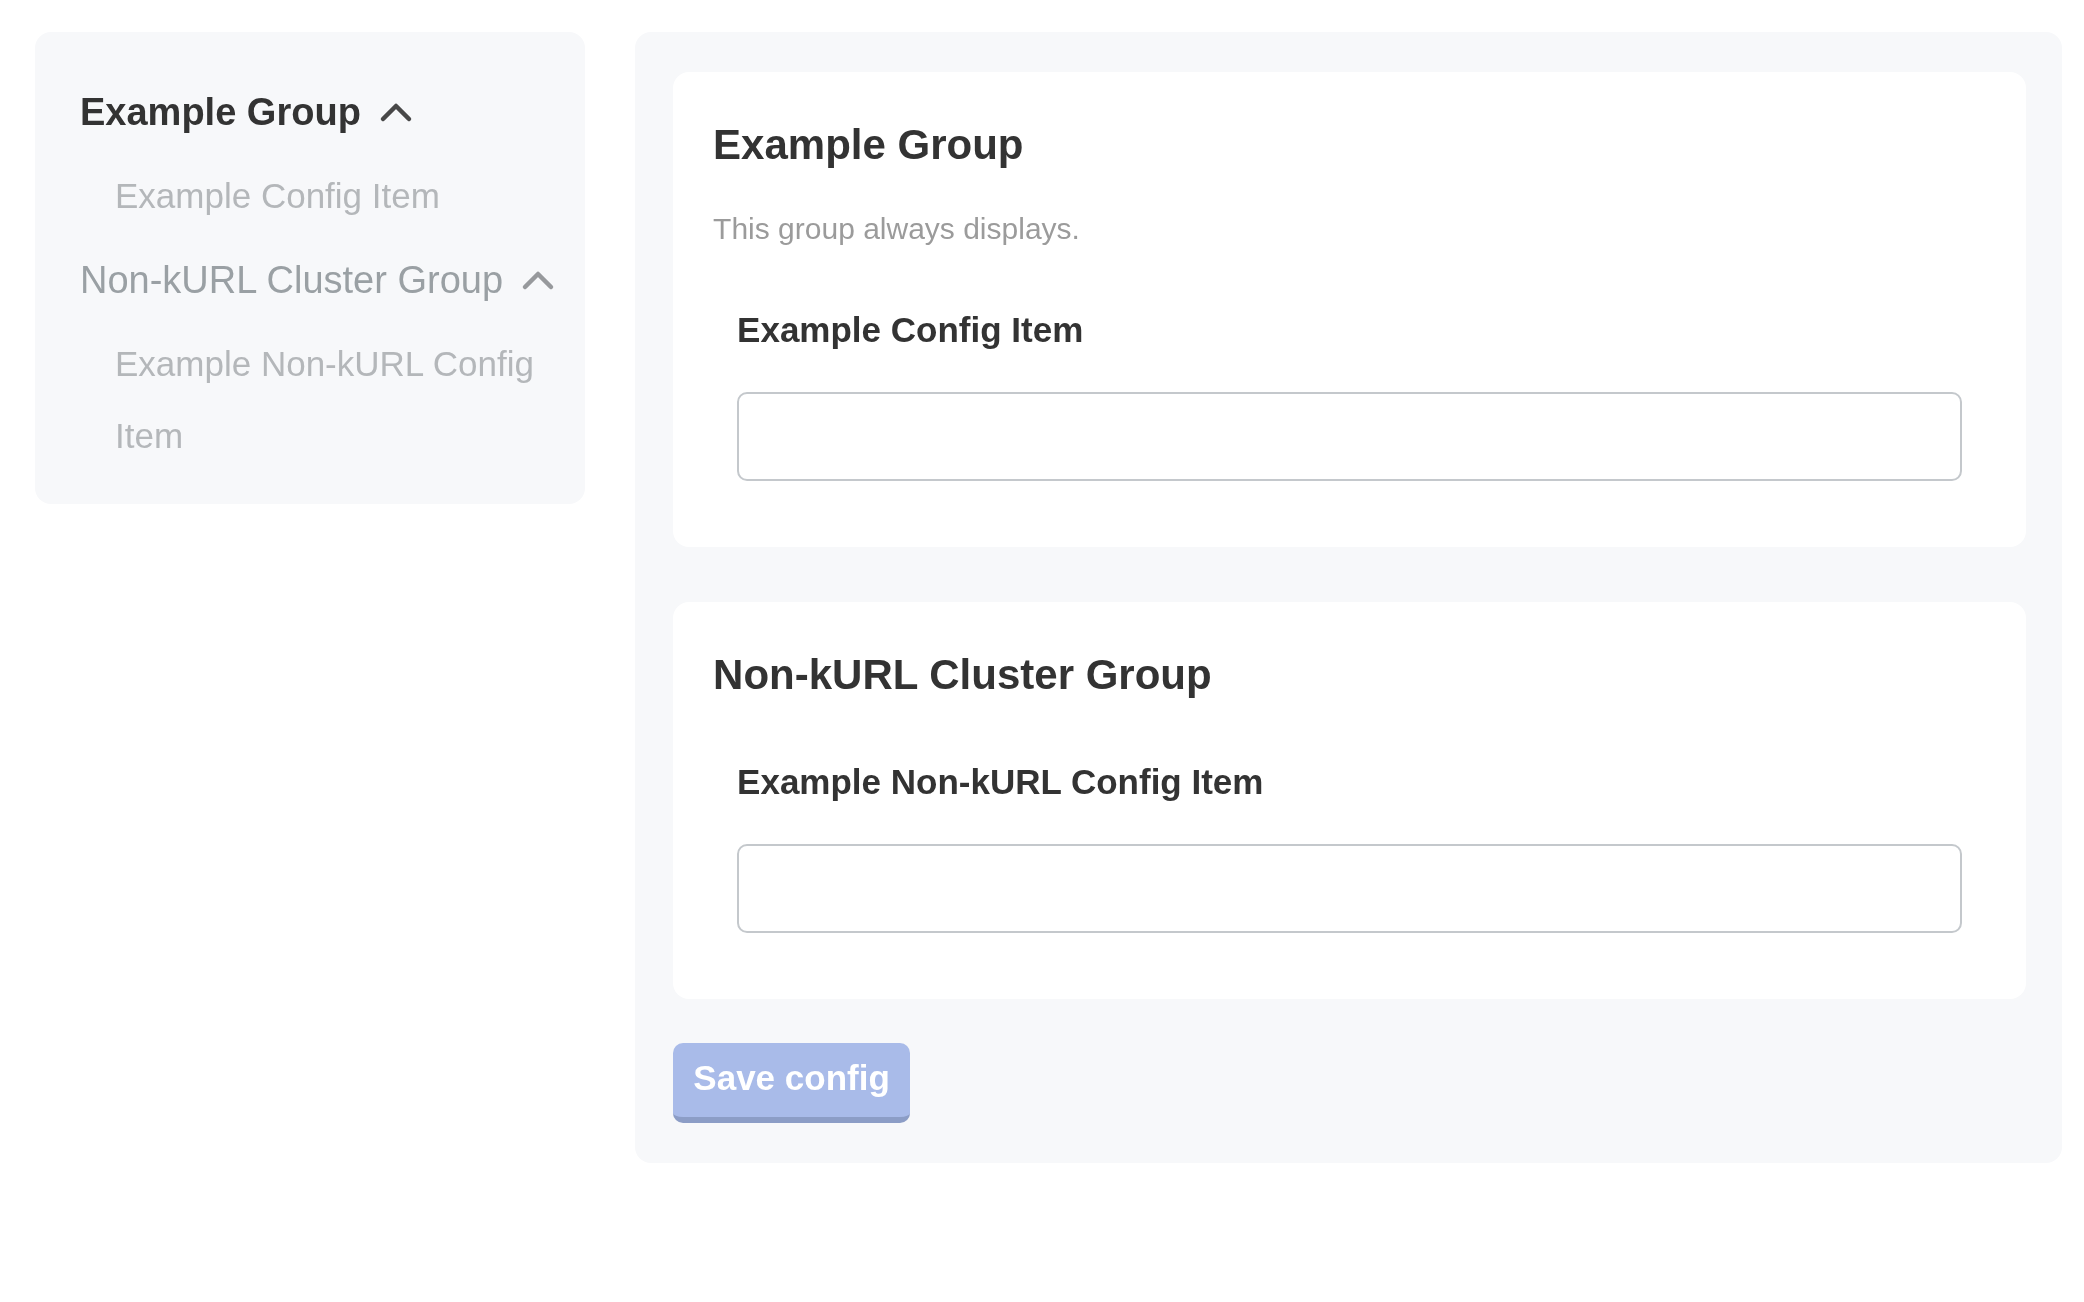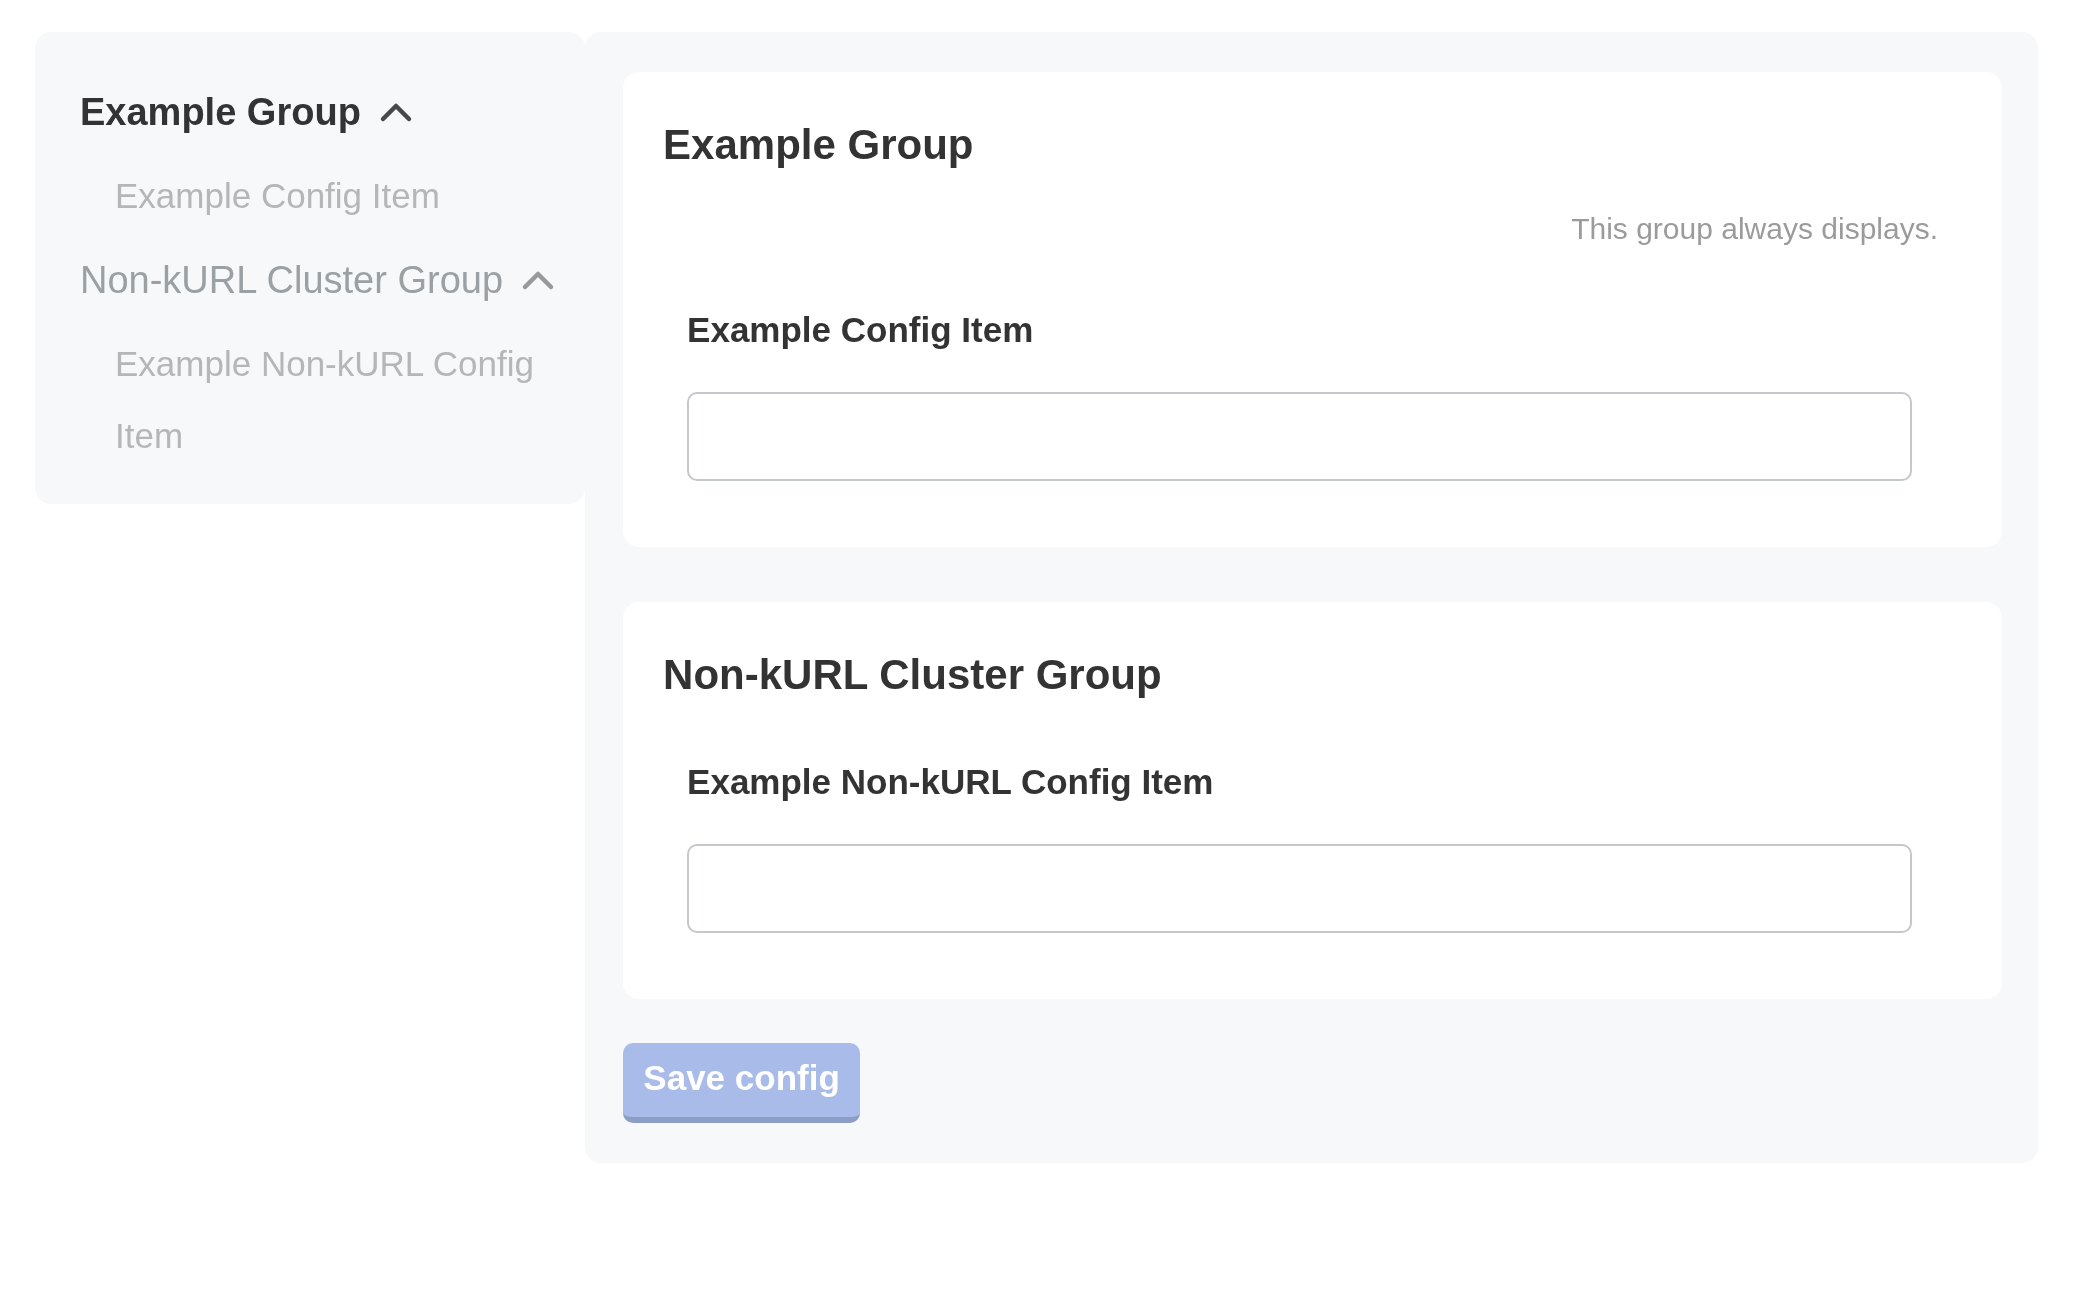--- a/index.html
+++ b/index.html
@@ -7,20 +7,21 @@
   body {
     width: 2084px;
     min-height: 1302px;
     background: #ffffff;
     font-family: "Liberation Sans", "DejaVu Sans", sans-serif;
     color: #313131;
   }
   .layout {
     display: flex;
     align-items: flex-start;
+    gap: 50px;
     padding: 32px 46px 60px 35px;
   }
 
   
   .sidebar {
     flex: 0 0 525px;
     min-height: 472px;
     background: #f7f8fa;
     border-radius: 16px;
     padding: 44px 30px 20px 45px;
@@ -63,21 +64,20 @@
     font-size: 42px;
     line-height: 50px;
     font-weight: 700;
     color: #333333;
   }
   .desc {
     margin: 40px 0 0 0;
     font-size: 30px;
     line-height: 38px;
     color: #9b9b9b;
-    text-align: right;
   }
   .field { margin: 60px 0 0 24px; }
   .flabel {
     display: block;
     font-size: 35px;
     line-height: 44px;
     font-weight: 600;
     color: #333333;
   }
   .field input {

